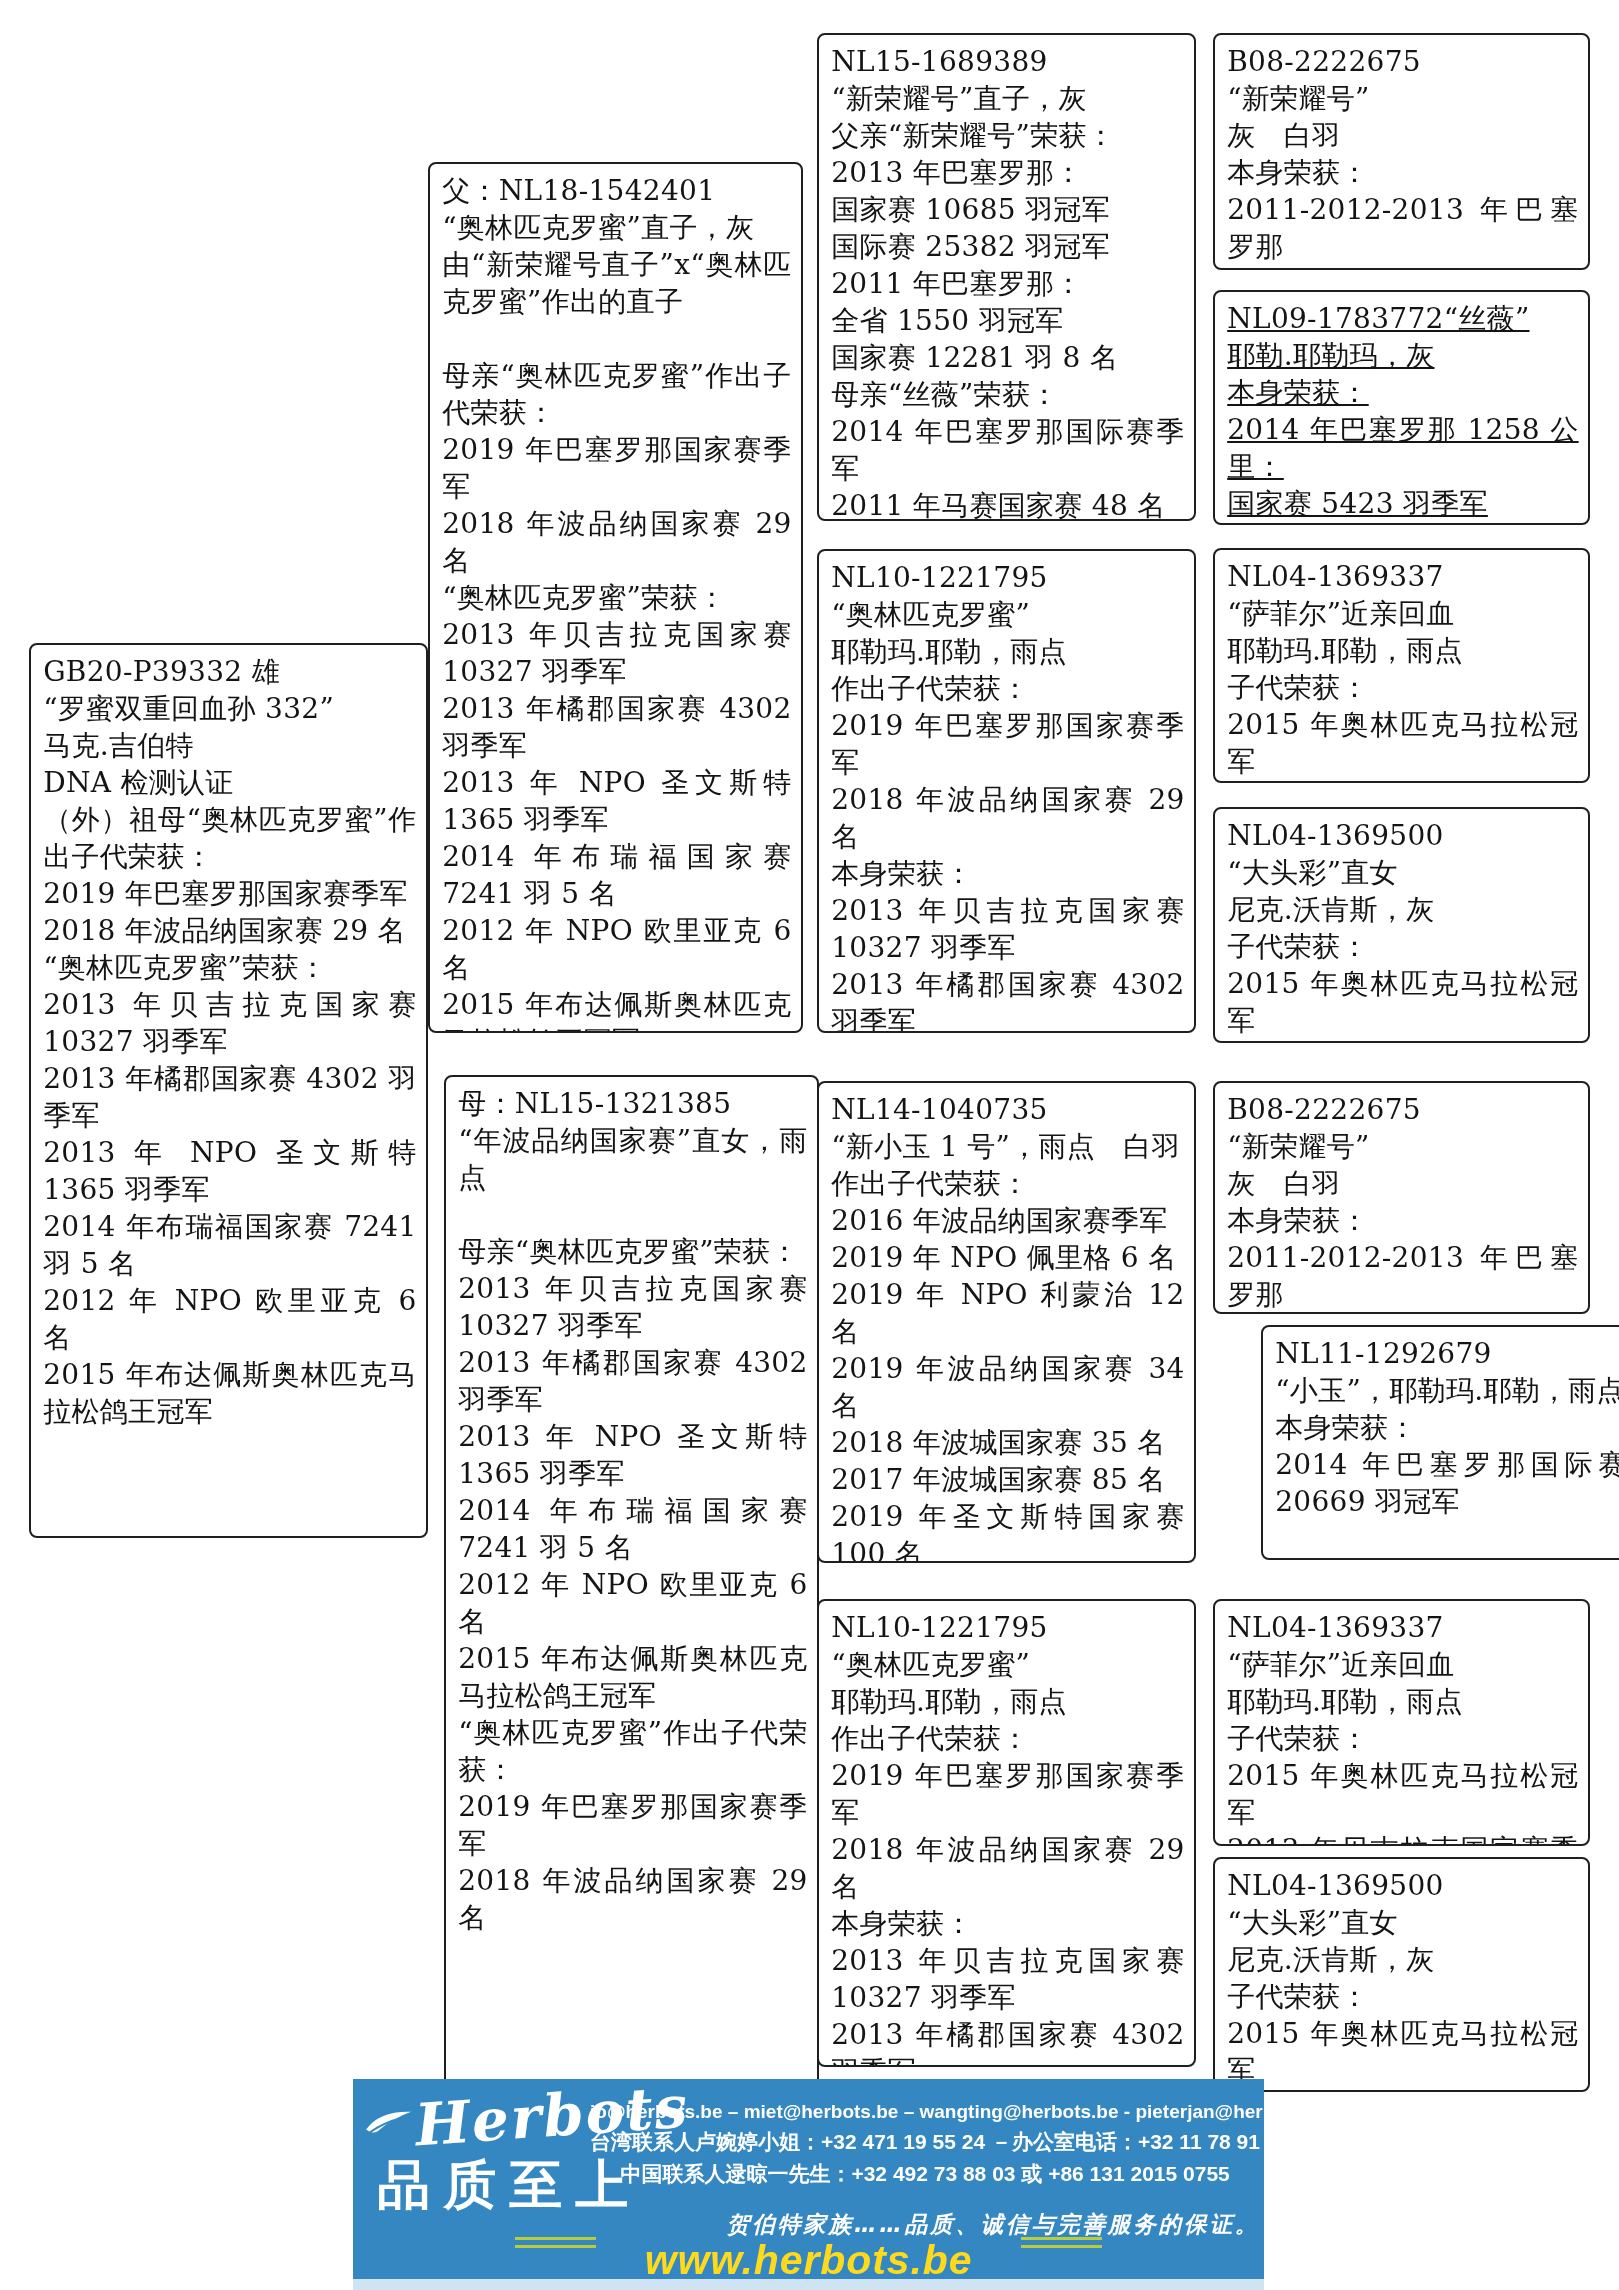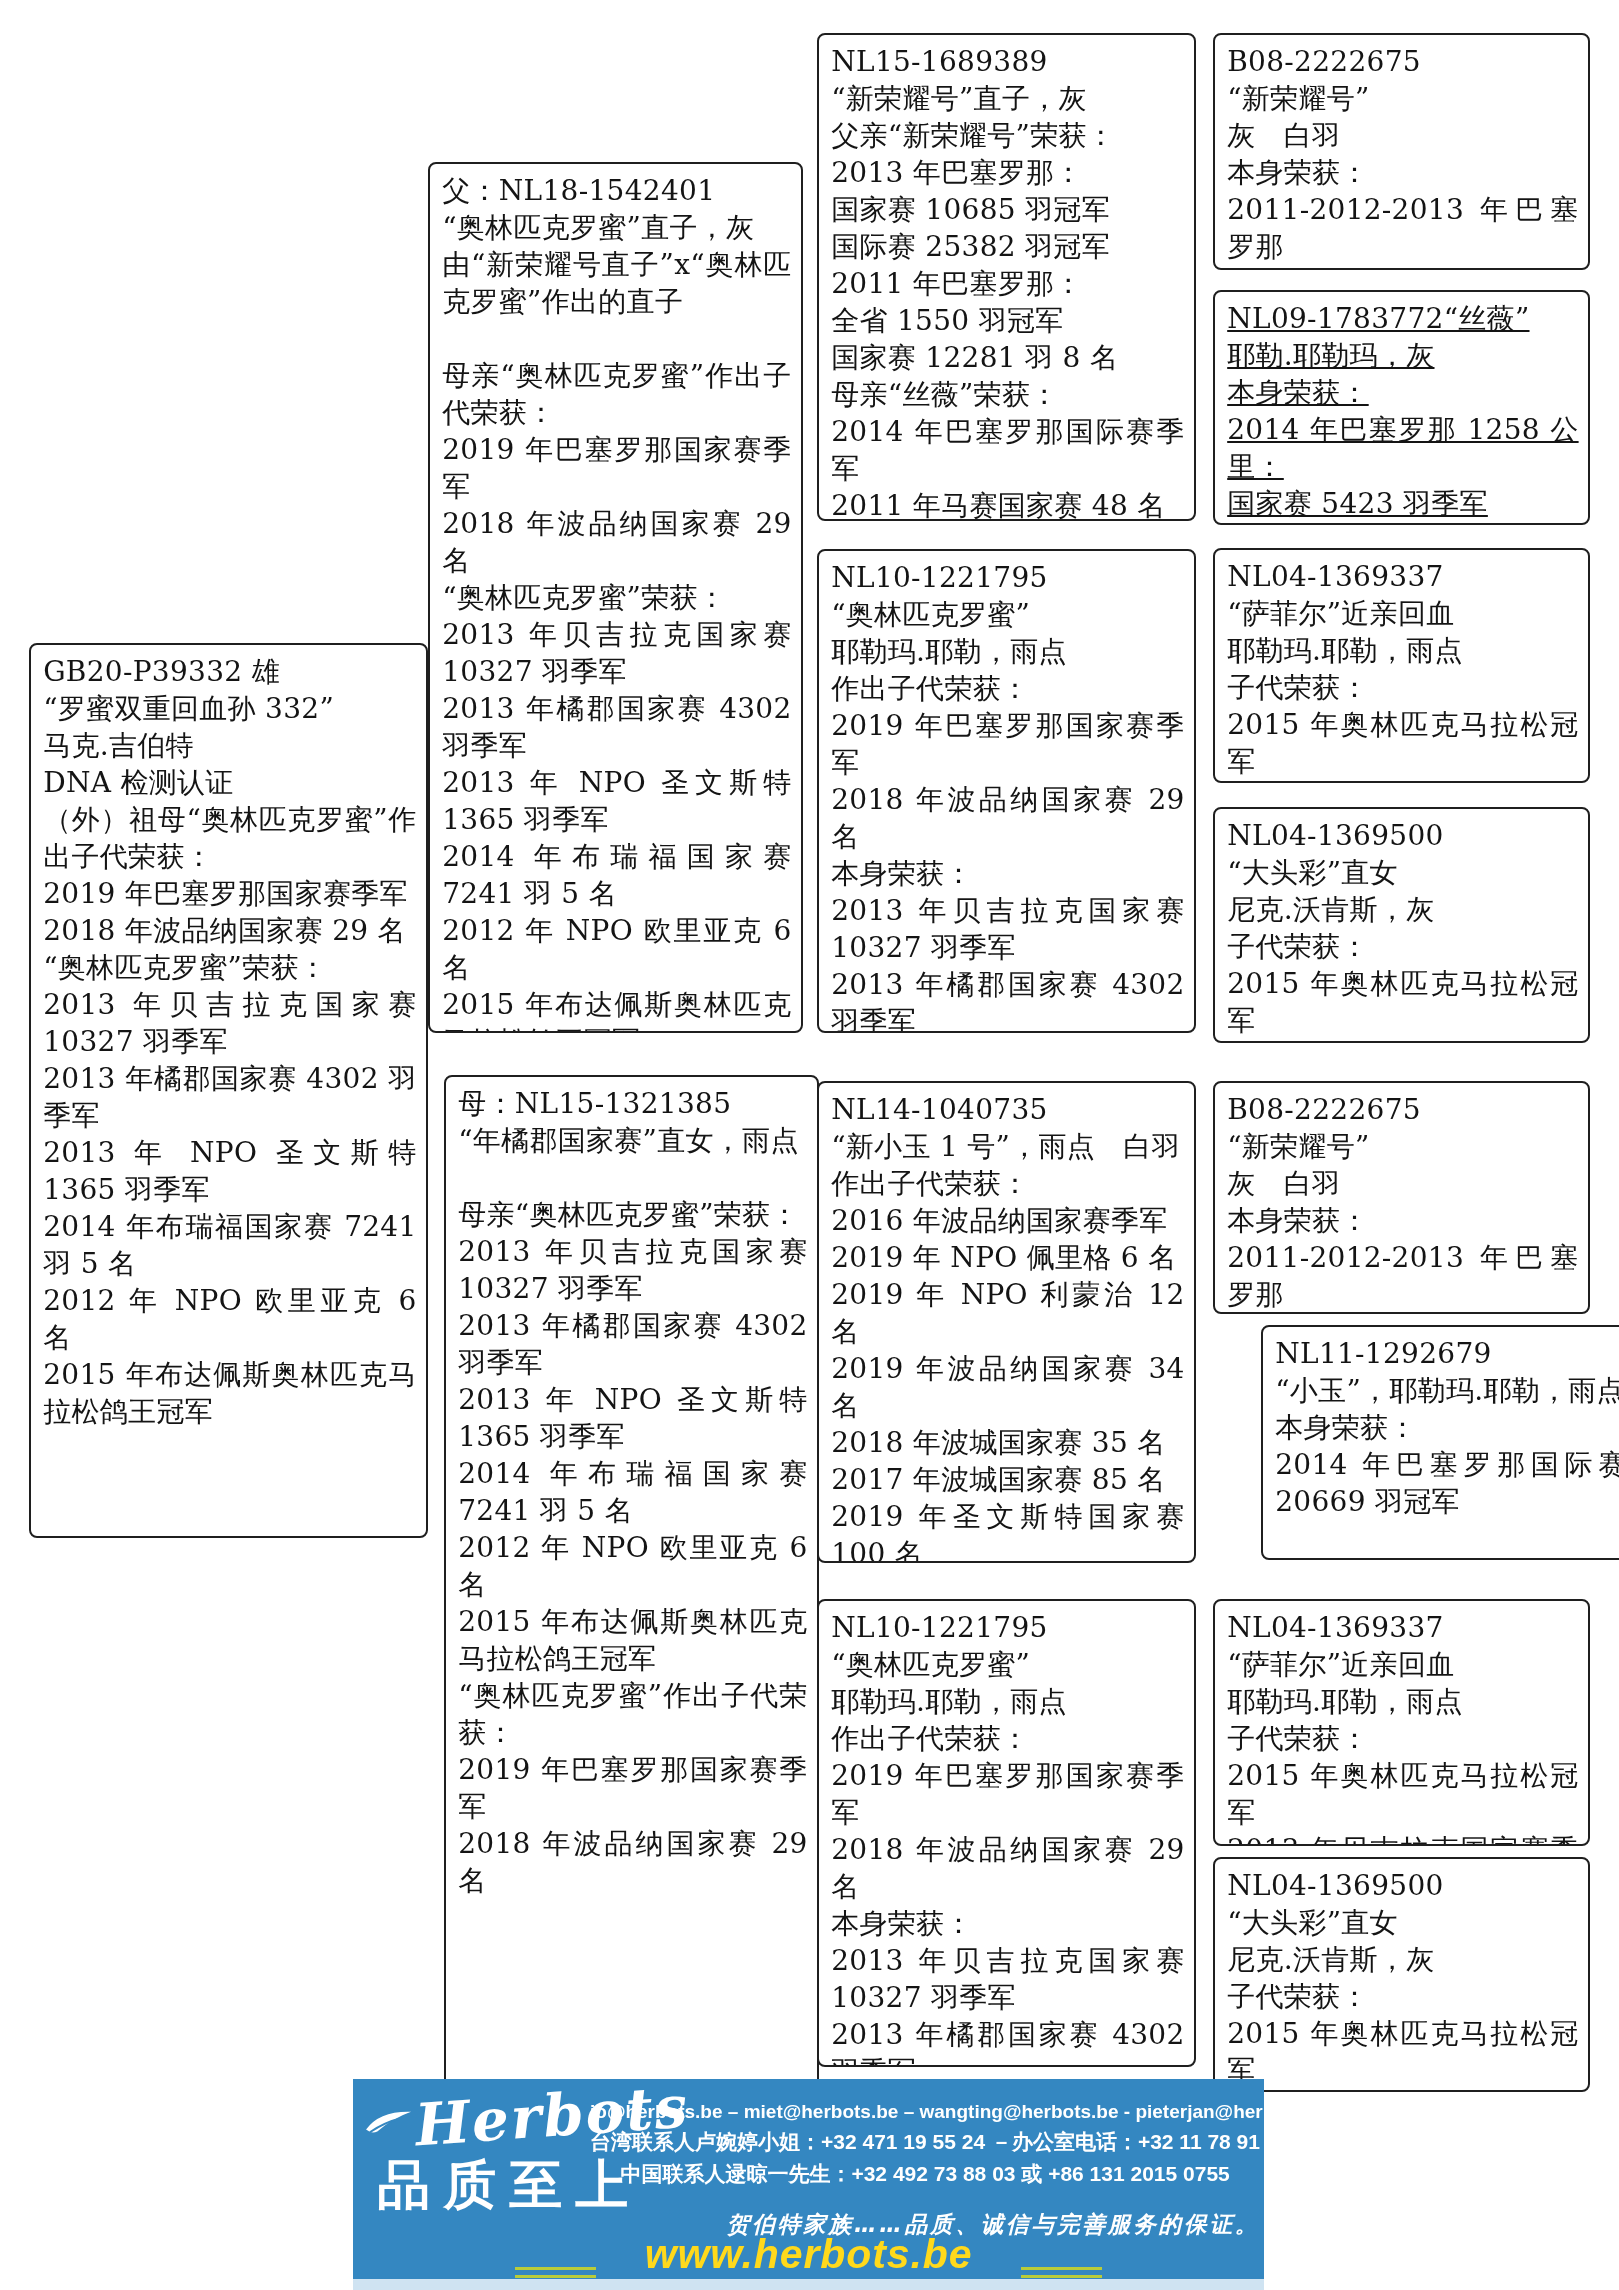--- a/index.html
+++ b/index.html
@@ -48,21 +48,21 @@
   .contact-email{font-size:19px;line-height:24.5px;}
   .contact-line{font-size:21px;line-height:28px;margin-top:3.8px;}
   .banner-slogan{
     position:absolute;left:237px;top:130px;right:3.8px;text-align:right;
     color:#ffffff;font-style:italic;font-weight:bold;font-size:22.6px;
     font-family:"DejaVu Sans","Liberation Sans",sans-serif;
     letter-spacing:2.8px;white-space:nowrap;
   }
   .url-row{
     position:absolute;left:0;right:0;top:158px;height:41px;
-    display:flex;justify-content:center;align-items:flex-end;gap:49px;
+    display:flex;justify-content:center;align-items:flex-start;gap:49px;
   }
   .dbl-line{
     width:81px;height:11.3px;box-sizing:border-box;
     border-top:3.8px solid #b9cc3a;border-bottom:3.8px solid #b9cc3a;
   }
   .site-url{
     color:#ffd91c;font-size:41px;font-weight:bold;font-style:italic;
     font-family:"Liberation Sans","DejaVu Sans",sans-serif;letter-spacing:0.9px;
   }
 </style>
@@ -98,21 +98,21 @@
     <div class="line">2013 年贝吉拉克国家赛 10327 羽季军</div>
     <div class="line">2013 年橘郡国家赛 4302 羽季军</div>
     <div class="line">2013 年 NPO 圣文斯特 1365 羽季军</div>
     <div class="line">2014 年布瑞福国家赛 7241 羽 5 名</div>
     <div class="line">2012 年 NPO 欧里亚克 6 名</div>
     <div class="line">2015 年布达佩斯奥林匹克马拉松鸽王冠军</div>
   </div>
 
 <div class="pbox" style="left:444px;top:1075px;width:375px;height:1100px;">
     <div class="line">母：NL15-1321385</div>
-    <div class="line">“年橘郡国家赛”直女，雨点</div>
+    <div class="line">“年波品纳国家赛”直女，雨点</div>
     <div class="line"></div>
     <div class="line">母亲“奥林匹克罗蜜”荣获：</div>
     <div class="line">2013 年贝吉拉克国家赛 10327 羽季军</div>
     <div class="line">2013 年橘郡国家赛 4302 羽季军</div>
     <div class="line">2013 年 NPO 圣文斯特 1365 羽季军</div>
     <div class="line">2014 年布瑞福国家赛 7241 羽 5 名</div>
     <div class="line">2012 年 NPO 欧里亚克 6 名</div>
     <div class="line">2015 年布达佩斯奥林匹克马拉松鸽王冠军</div>
     <div class="line">“奥林匹克罗蜜”作出子代荣获：</div>
     <div class="line">2019 年巴塞罗那国家赛季军</div>

